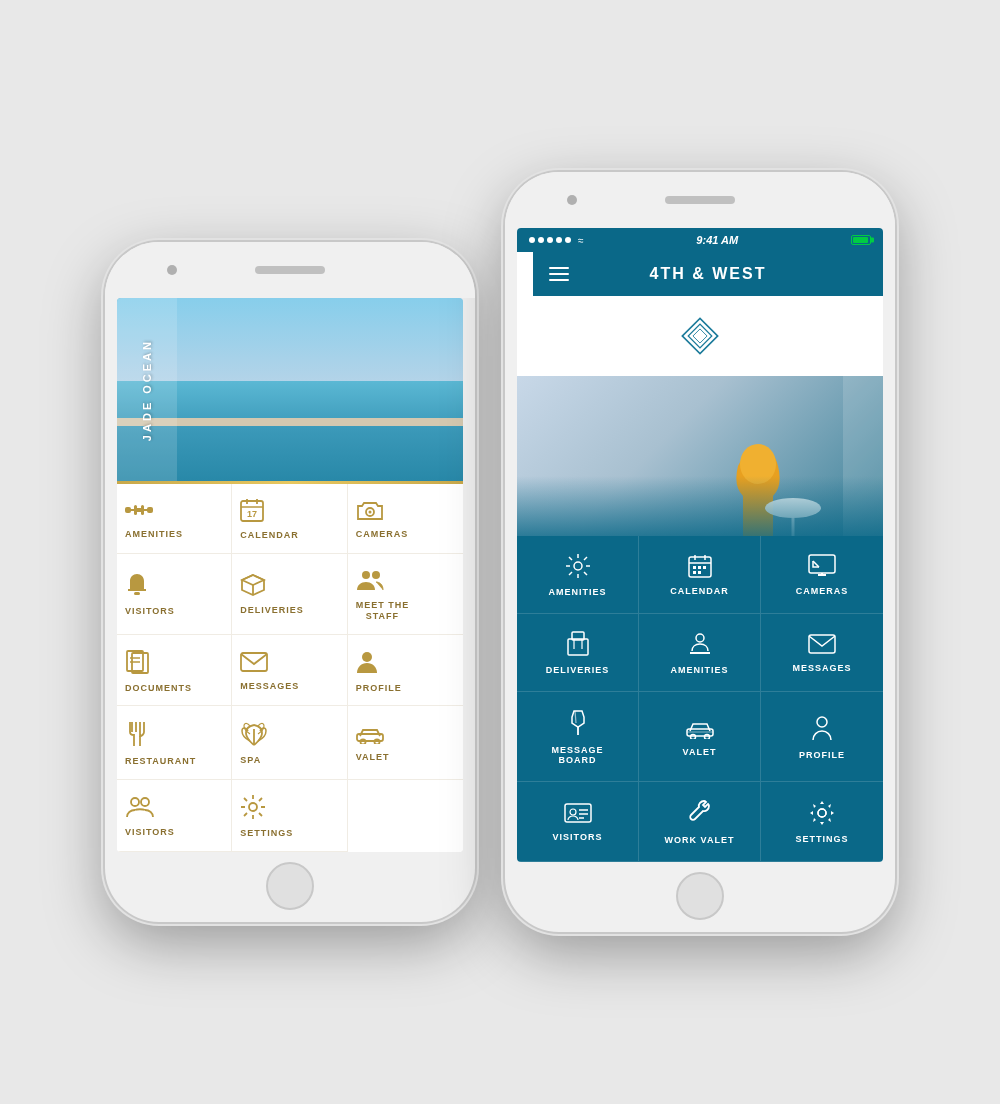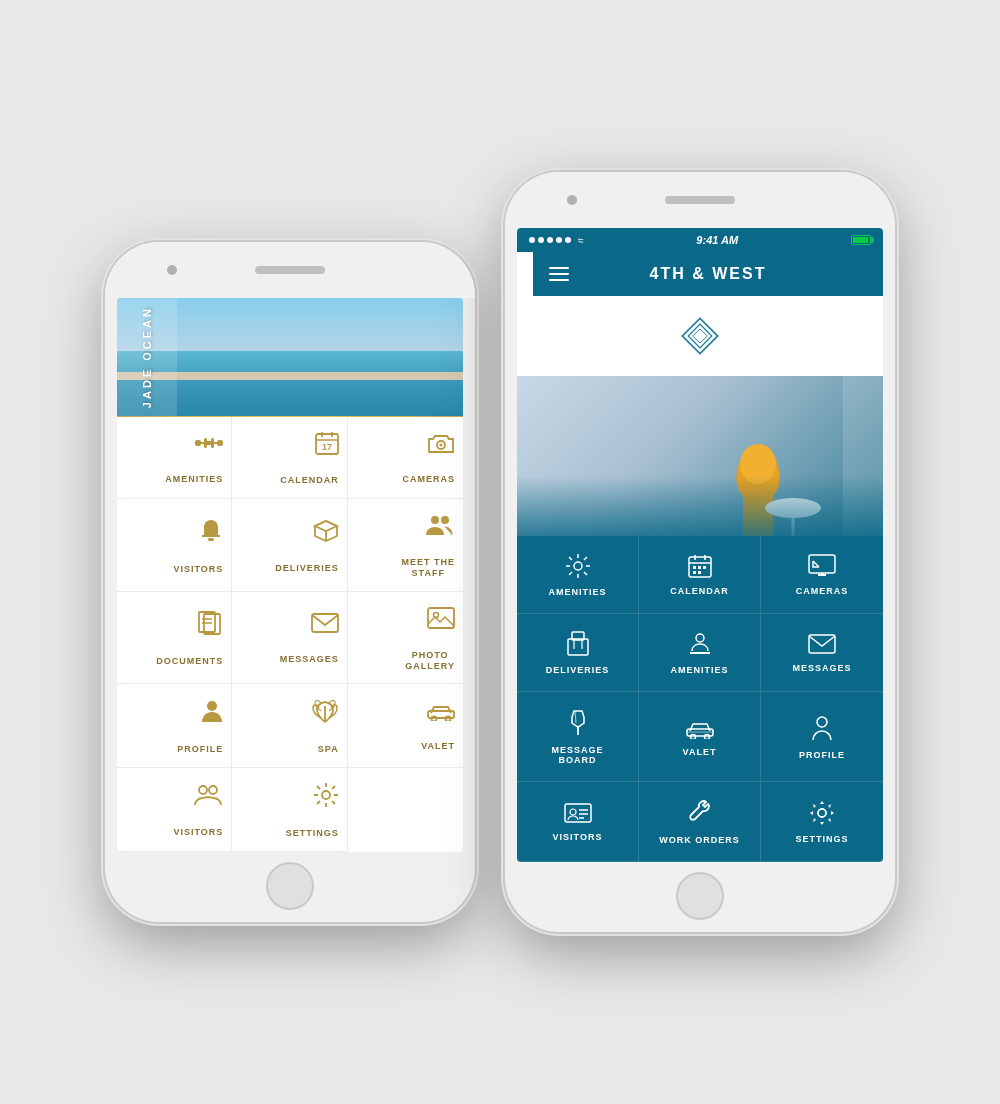--- a/index.html
+++ b/index.html
@@ -173,24 +173,24 @@
       display: grid;
       grid-template-columns: repeat(3, 1fr);
       gap: 0;
       padding: 0;
       background: white;
     }
 
     .menu-item-1 {
       display: flex;
       flex-direction: column;
-      align-items: flex-end;
+      align-items: flex-start;
       justify-content: center;
       padding: 14px 8px 12px;
-      gap: 20px;
+      gap: 8px;
       border-bottom: 1px solid #f0ece4;
       border-right: 1px solid #f0ece4;
       cursor: pointer;
     }
 
     .menu-item-1:nth-child(3n) {
       border-right: none;
     }
 
     .menu-icon-1 {
@@ -509,41 +509,43 @@
           <div class="menu-item-1">
             <div class="menu-icon-1">
               <svg width="28" height="22" viewBox="0 0 28 22">
                 <rect x="1" y="2" width="26" height="18" rx="2" fill="none" stroke="#b89840" stroke-width="1.8"></rect>
                 <polyline points="1,3 14,13 27,3" fill="none" stroke="#b89840" stroke-width="1.8"></polyline>
               </svg>
             </div>
             <span class="menu-label-1">MESSAGES</span>
           </div>
 
-          <div class="menu-item-1">
-            <div class="menu-icon-1">
-              <svg width="28" height="24" viewBox="0 0 28 24">
-                <rect x="1" y="2" width="26" height="20" rx="2" fill="none" stroke="#b89840" stroke-width="1.8"></rect>
-                <circle cx="9" cy="9" r="2.5" fill="none" stroke="#b89840" stroke-width="1.5"></circle>
-                <polyline points="1,18 8,11 13,16 18,11 27,20" fill="none" stroke="#b89840" stroke-width="1.5"></polyline>
-              </svg>
-            </div>
-            <span class="menu-label-1">PHOTO<br>GALLERY</span>
-          </div>
 
           <div class="menu-item-1">
             <div class="menu-icon-1">
               <svg width="22" height="26" viewBox="0 0 22 26">
                 <circle cx="11" cy="8" r="5" fill="#b89840"></circle>
                 <path d="M1 24c0-6 4.5-10 10-10s10 4 10 10" fill="#b89840"></path>
               </svg>
             </div>
             <span class="menu-label-1">PROFILE</span>
           </div>
 
+          <div class="menu-item-1">
+            <div class="menu-icon-1">
+              <svg width="22" height="28" viewBox="0 0 22 28">
+                <line x1="7" y1="2" x2="7" y2="12" stroke="#b89840" stroke-width="1.8"></line>
+                <line x1="11" y1="2" x2="11" y2="12" stroke="#b89840" stroke-width="1.8"></line>
+                <path d="M5 2v10c0 2 2 3 4 3v11" stroke="#b89840" stroke-width="1.8" fill="none"></path>
+                <path d="M15 2v14c2 0 4-2 4-4V2" stroke="#b89840" stroke-width="1.8" fill="none"></path>
+                <line x1="15" y1="16" x2="15" y2="26" stroke="#b89840" stroke-width="1.8"></line>
+              </svg>
+            </div>
+            <span class="menu-label-1">RESTAURANT</span>
+          </div>
 
           <div class="menu-item-1">
             <div class="menu-icon-1">
               <svg width="28" height="26" viewBox="0 0 28 26">
                 <path d="M14 24C14 24 6 18 6 12c0-4 3-7 8-8" fill="none" stroke="#b89840" stroke-width="1.8"></path>
                 <path d="M14 24C14 24 22 18 22 12c0-4-3-7-8-8" fill="none" stroke="#b89840" stroke-width="1.8"></path>
                 <path d="M14 24C14 24 14 14 14 8" stroke="#b89840" stroke-width="1.8"></path>
                 <path d="M8 10C6 6 2 6 2 10c0 4 4 8 8 10" fill="none" stroke="#b89840" stroke-width="1.5"></path>
                 <path d="M20 10C22 6 26 6 26 10c0 4-4 8-8 10" fill="none" stroke="#b89840" stroke-width="1.5"></path>
                 <path d="M10 6C9 2 4 1 4 5c0 3 3 6 6 8" fill="none" stroke="#b89840" stroke-width="1.2"></path>
@@ -799,21 +801,21 @@
             </div>
             <span class="p2-menu-label">VISITORS</span>
           </div>
 
           <div class="p2-menu-item">
             <div class="p2-menu-icon">
               <svg width="24" height="28" viewBox="0 0 24 28">
                 <path d="M16 2c-3 0-6 3-5 6L3 16c-1 1-1 3 0 4s3 1 4 0l8-8c3 1 6-2 6-5 0-1-1-2-1-2l-3 3-2-2 3-3c0 0-1-1-2-1z" fill="none" stroke="white" stroke-width="1.8"></path>
               </svg>
             </div>
-            <span class="p2-menu-label">WORK ORDERS</span>
+            <span class="p2-menu-label">WORK VALET</span>
           </div>
 
           <div class="p2-menu-item">
             <div class="p2-menu-icon">
               <svg width="26" height="26" viewBox="0 0 26 26">
                 <circle cx="13" cy="13" r="4" fill="none" stroke="white" stroke-width="1.5"></circle>
                 <path d="M13 1l2 3h-4l2-3z M13 25l2-3h-4l2 3z M1 13l3 2v-4l-3 2z M25 13l-3 2v-4l3 2z M4 4l3 2-2 2-1-4z M22 22l-3-2 2-2 1 4z M22 4l-1 4-2-2 3-2z M4 22l1-4 2 2-3 2z" fill="white"></path>
                 <circle cx="13" cy="13" r="4" fill="none" stroke="white" stroke-width="1.5"></circle>
               </svg>
             </div>

